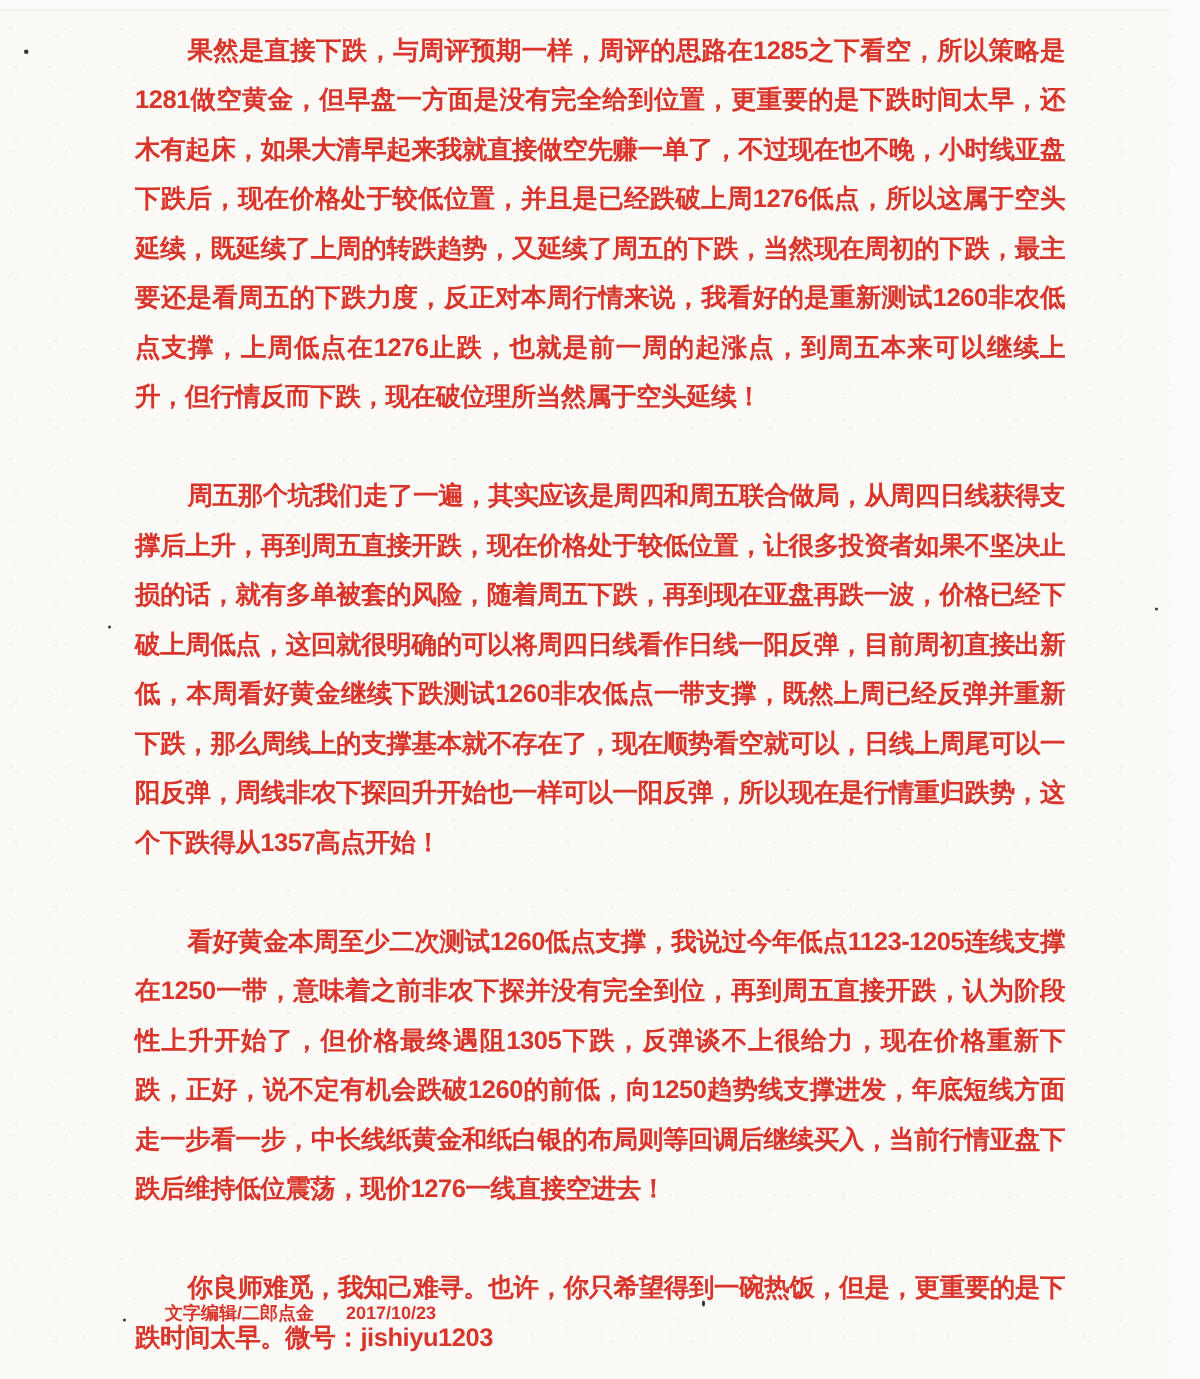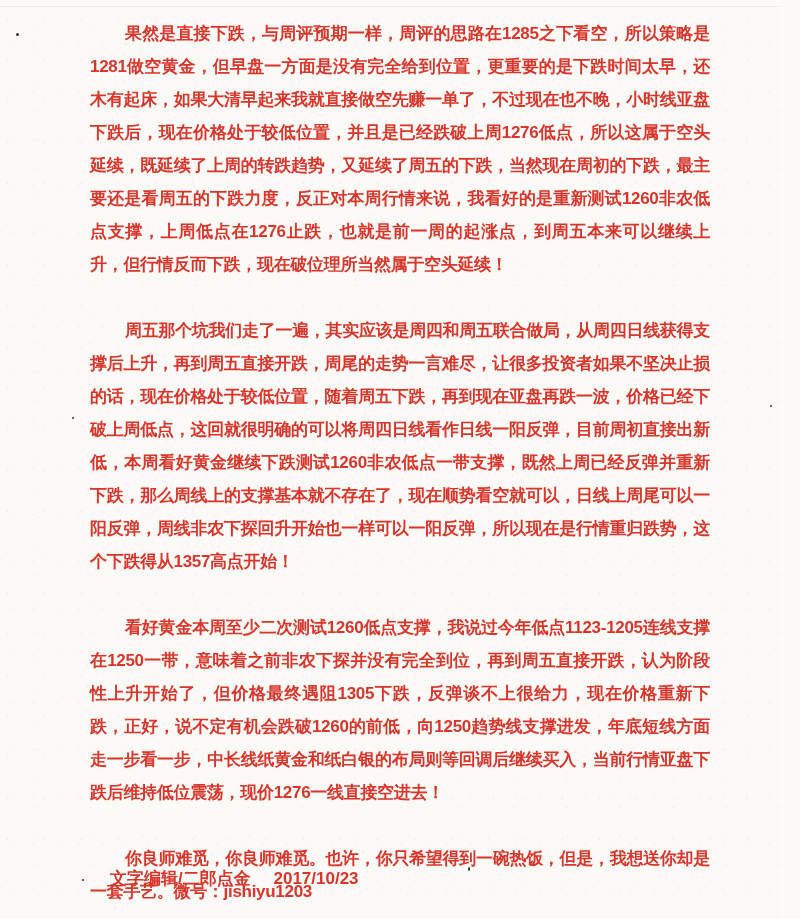--- a/index.html
+++ b/index.html
@@ -25,39 +25,39 @@
     font-weight: bold;
     color: #d9352b;
     font-size: 17px;
     line-height: 33px;
     letter-spacing: -0.3px;
   }
   .para { margin: 0 0 33px 0; text-indent: 35px; text-align: justify; }
   .footer {
     position: absolute; left: 110px; top: 860px;
     font-family: "Liberation Sans", "DejaVu Sans", sans-serif;
-    font-weight: bold; color: #d9352b; font-size: 17px;
+    font-weight: bold; color: #d9352b; font-size: 12px;
   }
   .footer span { margin-right: 18px; }
 </style>
 </head>
 <body>
 
 <div class="page">
   <div class="speck" style="left:16px;top:26px;"></div>
   <div class="speck" style="left:72px;top:410px;width:2px;height:2px;"></div>
   <div class="speck" style="left:82px;top:872px;width:2px;height:2px;"></div>
   <div class="speck" style="left:468px;top:860px;width:2px;height:4px;"></div>
   <div class="speck" style="left:678px;top:158px;width:2px;height:2px;"></div>
   <div class="speck" style="left:770px;top:398px;width:2px;height:2px;"></div>
 
   <div class="content">
     <p class="para">果然是直接下跌，与周评预期一样，周评的思路在1285之下看空，所以策略是1281做空黄金，但早盘一方面是没有完全给到位置，更重要的是下跌时间太早，还木有起床，如果大清早起来我就直接做空先赚一单了，不过现在也不晚，小时线亚盘下跌后，现在价格处于较低位置，并且是已经跌破上周1276低点，所以这属于空头延续，既延续了上周的转跌趋势，又延续了周五的下跌，当然现在周初的下跌，最主要还是看周五的下跌力度，反正对本周行情来说，我看好的是重新测试1260非农低点支撑，上周低点在1276止跌，也就是前一周的起涨点，到周五本来可以继续上升，但行情反而下跌，现在破位理所当然属于空头延续！</p>
-    <p class="para">周五那个坑我们走了一遍，其实应该是周四和周五联合做局，从周四日线获得支撑后上升，再到周五直接开跌，周尾的走势一言难尽，让很多投资者如果不坚决止损的话，现在价格处于较低位置，随着周五下跌，再到现在亚盘再跌一波，价格已经下破上周低点，这回就很明确的可以将周四日线看作日线一阳反弹，目前周初直接出新低，本周看好黄金继续下跌测试1260非农低点一带支撑，既然上周已经反弹并重新下跌，那么周线上的支撑基本就不存在了，现在顺势看空就可以，日线上周尾可以一阳反弹，周线非农下探回升开始也一样可以一阳反弹，所以现在是行情重归跌势，这个下跌得从1357高点开始！</p>
+    <p class="para">周五那个坑我们走了一遍，其实应该是周四和周五联合做局，从周四日线获得支撑后上升，再到周五直接开跌，现在价格处于较低位置，让很多投资者如果不坚决止损的话，就有多单被套的风险，随着周五下跌，再到现在亚盘再跌一波，价格已经下破上周低点，这回就很明确的可以将周四日线看作日线一阳反弹，目前周初直接出新低，本周看好黄金继续下跌测试1260非农低点一带支撑，既然上周已经反弹并重新下跌，那么周线上的支撑基本就不存在了，现在顺势看空就可以，日线上周尾可以一阳反弹，周线非农下探回升开始也一样可以一阳反弹，所以现在是行情重归跌势，这个下跌得从1357高点开始！</p>
     <p class="para">看好黄金本周至少二次测试1260低点支撑，我说过今年低点1123-1205连线支撑在1250一带，意味着之前非农下探并没有完全到位，再到周五直接开跌，认为阶段性上升开始了，但价格最终遇阻1305下跌，反弹谈不上很给力，现在价格重新下跌，正好，说不定有机会跌破1260的前低，向1250趋势线支撑进发，年底短线方面走一步看一步，中长线纸黄金和纸白银的布局则等回调后继续买入，当前行情亚盘下跌后维持低位震荡，现价1276一线直接空进去！</p>
-    <p class="para">你良师难觅，你良师难觅。也许，你只希望得到一碗热饭，但是，我想送你却是一套手艺。微号：jishiyu1203</p>
+    <p class="para">你良师难觅，我知己难寻。也许，你只希望得到一碗热饭，但是，更重要的是下跌时间太早。微号：jishiyu1203</p>
   </div>
 
   <div class="footer">
     <span>文字编辑/二郎点金</span>
     <span>2017/10/23</span>
   </div>
 </div>
 
 </body></html>

